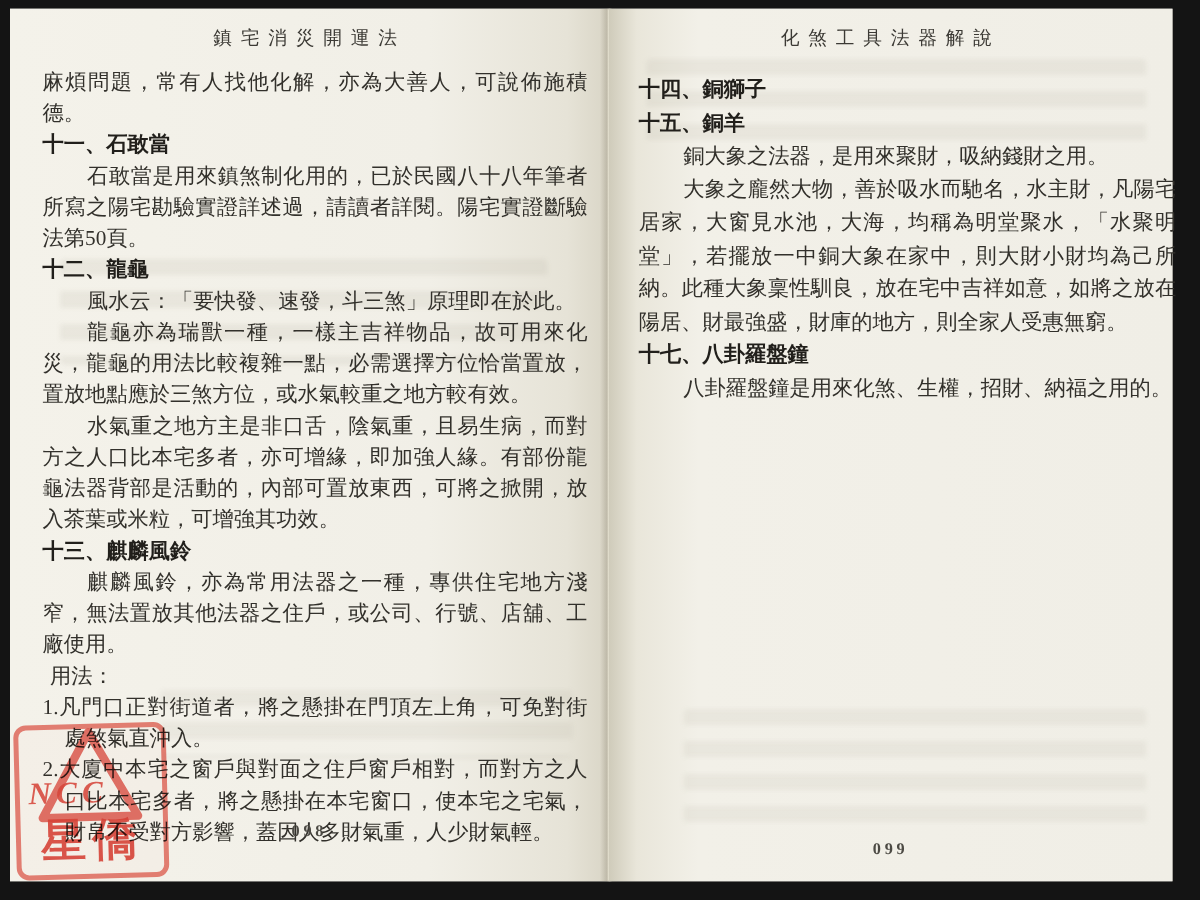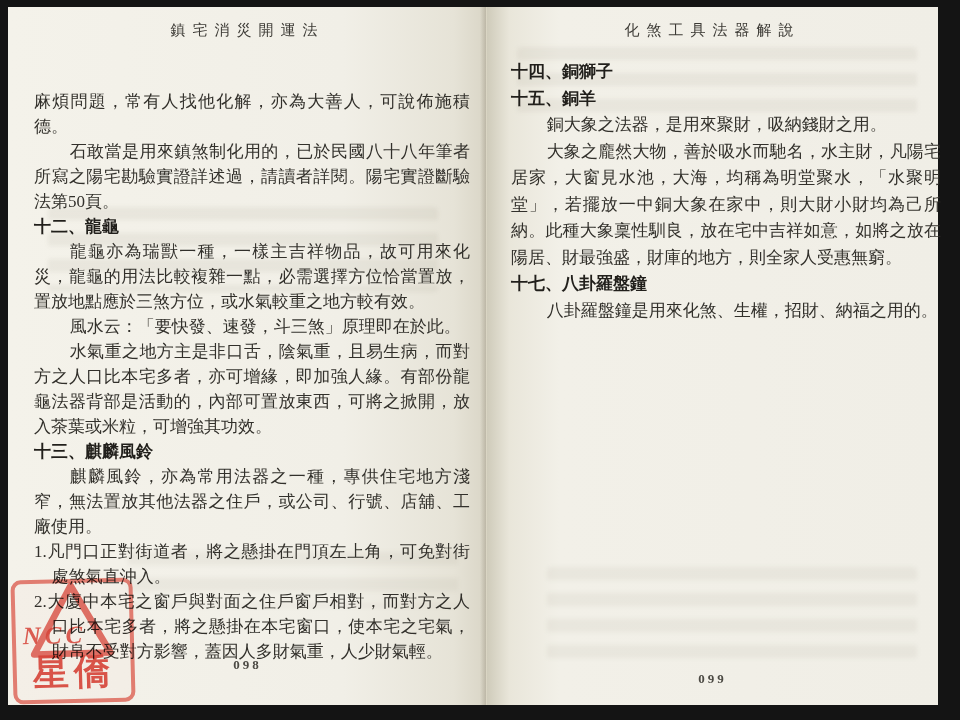--- a/index.html
+++ b/index.html
@@ -28,21 +28,21 @@
     background:linear-gradient(90deg,rgba(120,112,90,0) 0%,rgba(120,112,90,.28) 40%,#fffbe9 55%,rgba(120,112,90,.25) 70%,rgba(120,112,90,0) 100%);
   }
   .running-head{
     position:absolute;top:14px;width:100%;text-align:center;
     font-size:15px;letter-spacing:7px;color:#3c3a35;
   }
   .page-body{
     position:absolute;
     font-size:17px;color:#32302b;
   }
-  .page.left  .page-body{left:26px;top:46px;width:436px;line-height:25px;margin-top:36px;}
+  .page.left  .page-body{left:26px;top:46px;width:436px;line-height:25px;}
   .page.right .page-body{left:24px;top:52px;width:430px;line-height:26.5px;}
   .blk{text-align:justify;text-justify:inter-ideograph;}
   .blk.para{text-indent:2.1em;}
   .blk.heading{font-weight:bold;color:#211f1b;}
   .blk.label{padding-left:.35em;}
   .blk.list{padding-left:1.05em;text-indent:-1.05em;}
   .folio{
     position:absolute;width:100%;text-align:center;
     font-size:13px;letter-spacing:3px;color:#4c4a44;font-weight:bold;
   }
@@ -79,27 +79,29 @@
 
 <div class="frame">
   <div class="book">
 
     <div class="page left">
       <div class="running-head">鎮宅消災開運法</div>
       <div class="ghost" style="left:40px;top:200px;width:390px;height:85px;opacity:.7;"></div>
       <div class="ghost" style="left:120px;top:545px;width:330px;height:55px;opacity:.6;"></div>
       <div class="page-body">
           <div class="blk plain">麻煩問題，常有人找他化解，亦為大善人，可說佈施積德。</div>
+          <div class="blk heading">十一、石敢當</div>
           <div class="blk para">石敢當是用來鎮煞制化用的，已於民國八十八年筆者所寫之陽宅勘驗實證詳述過，請讀者詳閱。陽宅實證斷驗法第50頁。</div>
           <div class="blk heading">十二、龍龜</div>
+          <div class="blk para">風水云：「要快發、速發，斗三煞」原理即在於此。</div>
           <div class="blk para">龍龜亦為瑞獸一種，一樣主吉祥物品，故可用來化災，龍龜的用法比較複雜一點，必需選擇方位恰當置放，置放地點應於三煞方位，或水氣較重之地方較有效。</div>
-          <div class="blk para">風水云：「要快發、速發，斗三煞」原理即在於此。</div>
           <div class="blk para">水氣重之地方主是非口舌，陰氣重，且易生病，而對方之人口比本宅多者，亦可增緣，即加強人緣。有部份龍龜法器背部是活動的，內部可置放東西，可將之掀開，放入茶葉或米粒，可增強其功效。</div>
           <div class="blk heading">十三、麒麟風鈴</div>
           <div class="blk para">麒麟風鈴，亦為常用法器之一種，專供住宅地方淺窄，無法置放其他法器之住戶，或公司、行號、店舖、工廠使用。</div>
+          <div class="blk label">用法：</div>
           <div class="blk list">1.凡門口正對街道者，將之懸掛在門頂左上角，可免對街處煞氣直沖入。</div>
           <div class="blk list">2.大廈中本宅之窗戶與對面之住戶窗戶相對，而對方之人口比本宅多者，將之懸掛在本宅窗口，使本宅之宅氣，財帛不受對方影響，蓋因人多財氣重，人少財氣輕。</div>
         </div>
       <div class="folio">098</div>
     </div>
 
     <div class="gutter"></div>
 
     <div class="page right">
       <div class="running-head">化煞工具法器解說</div>

